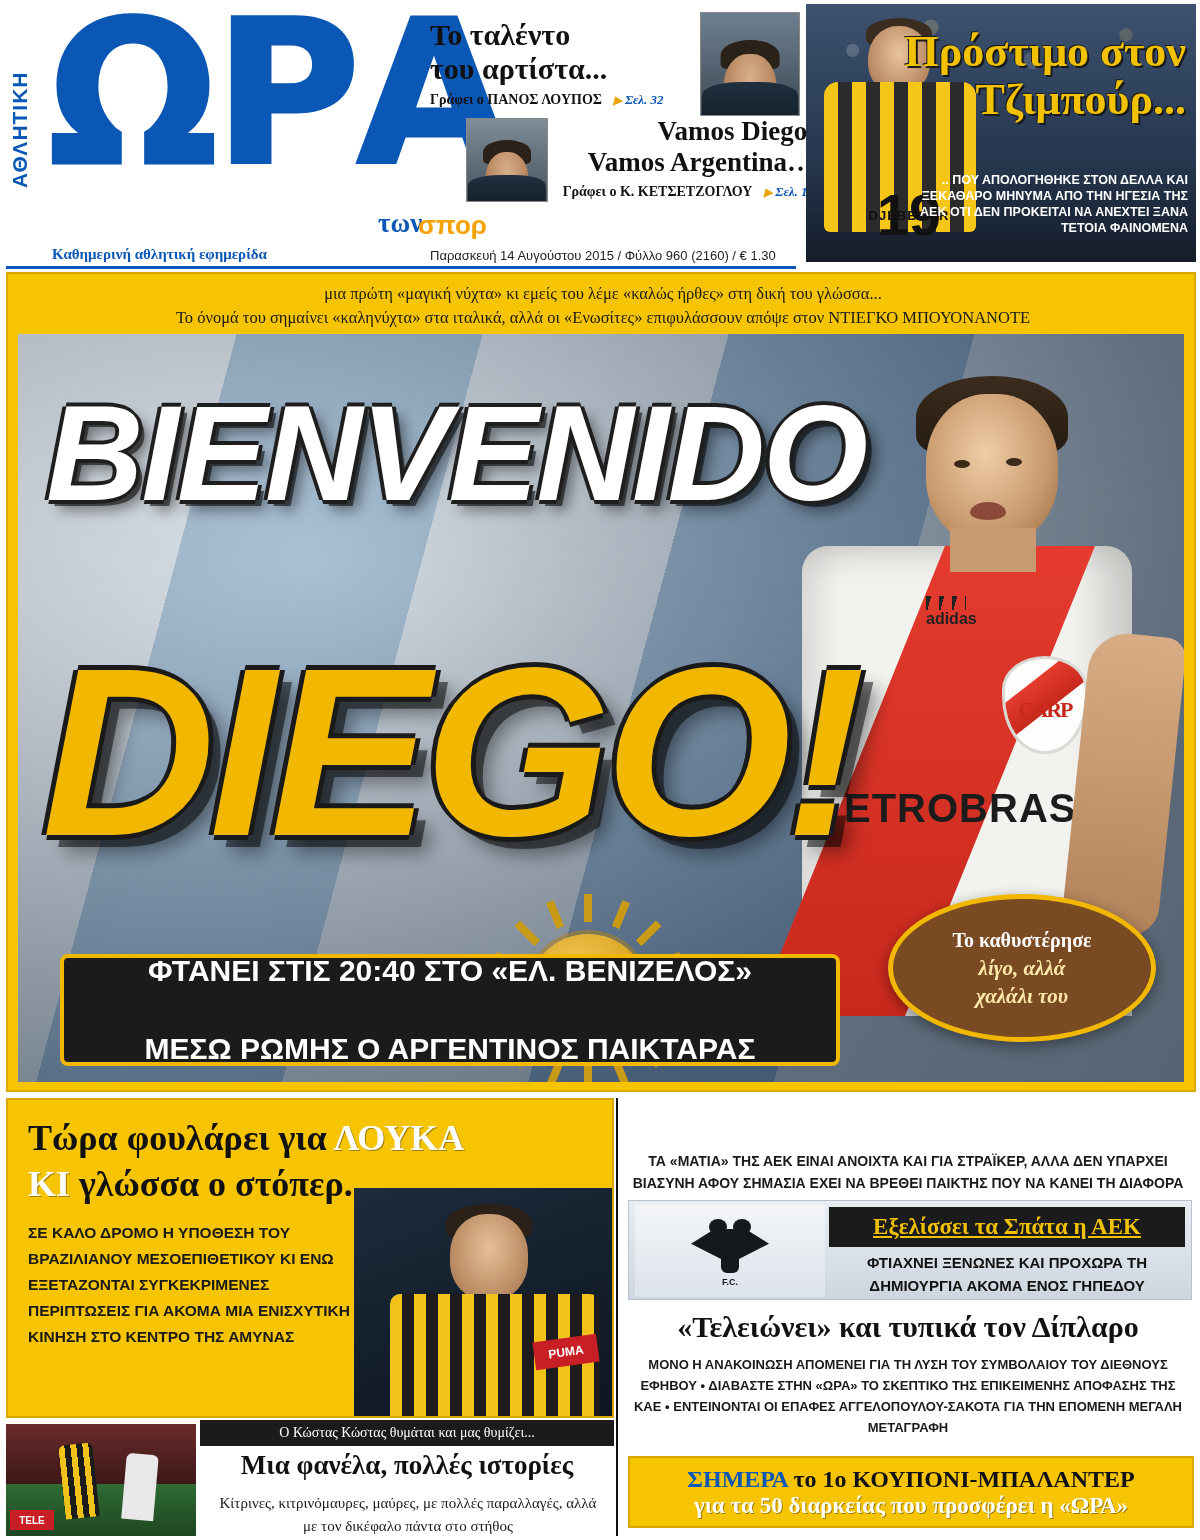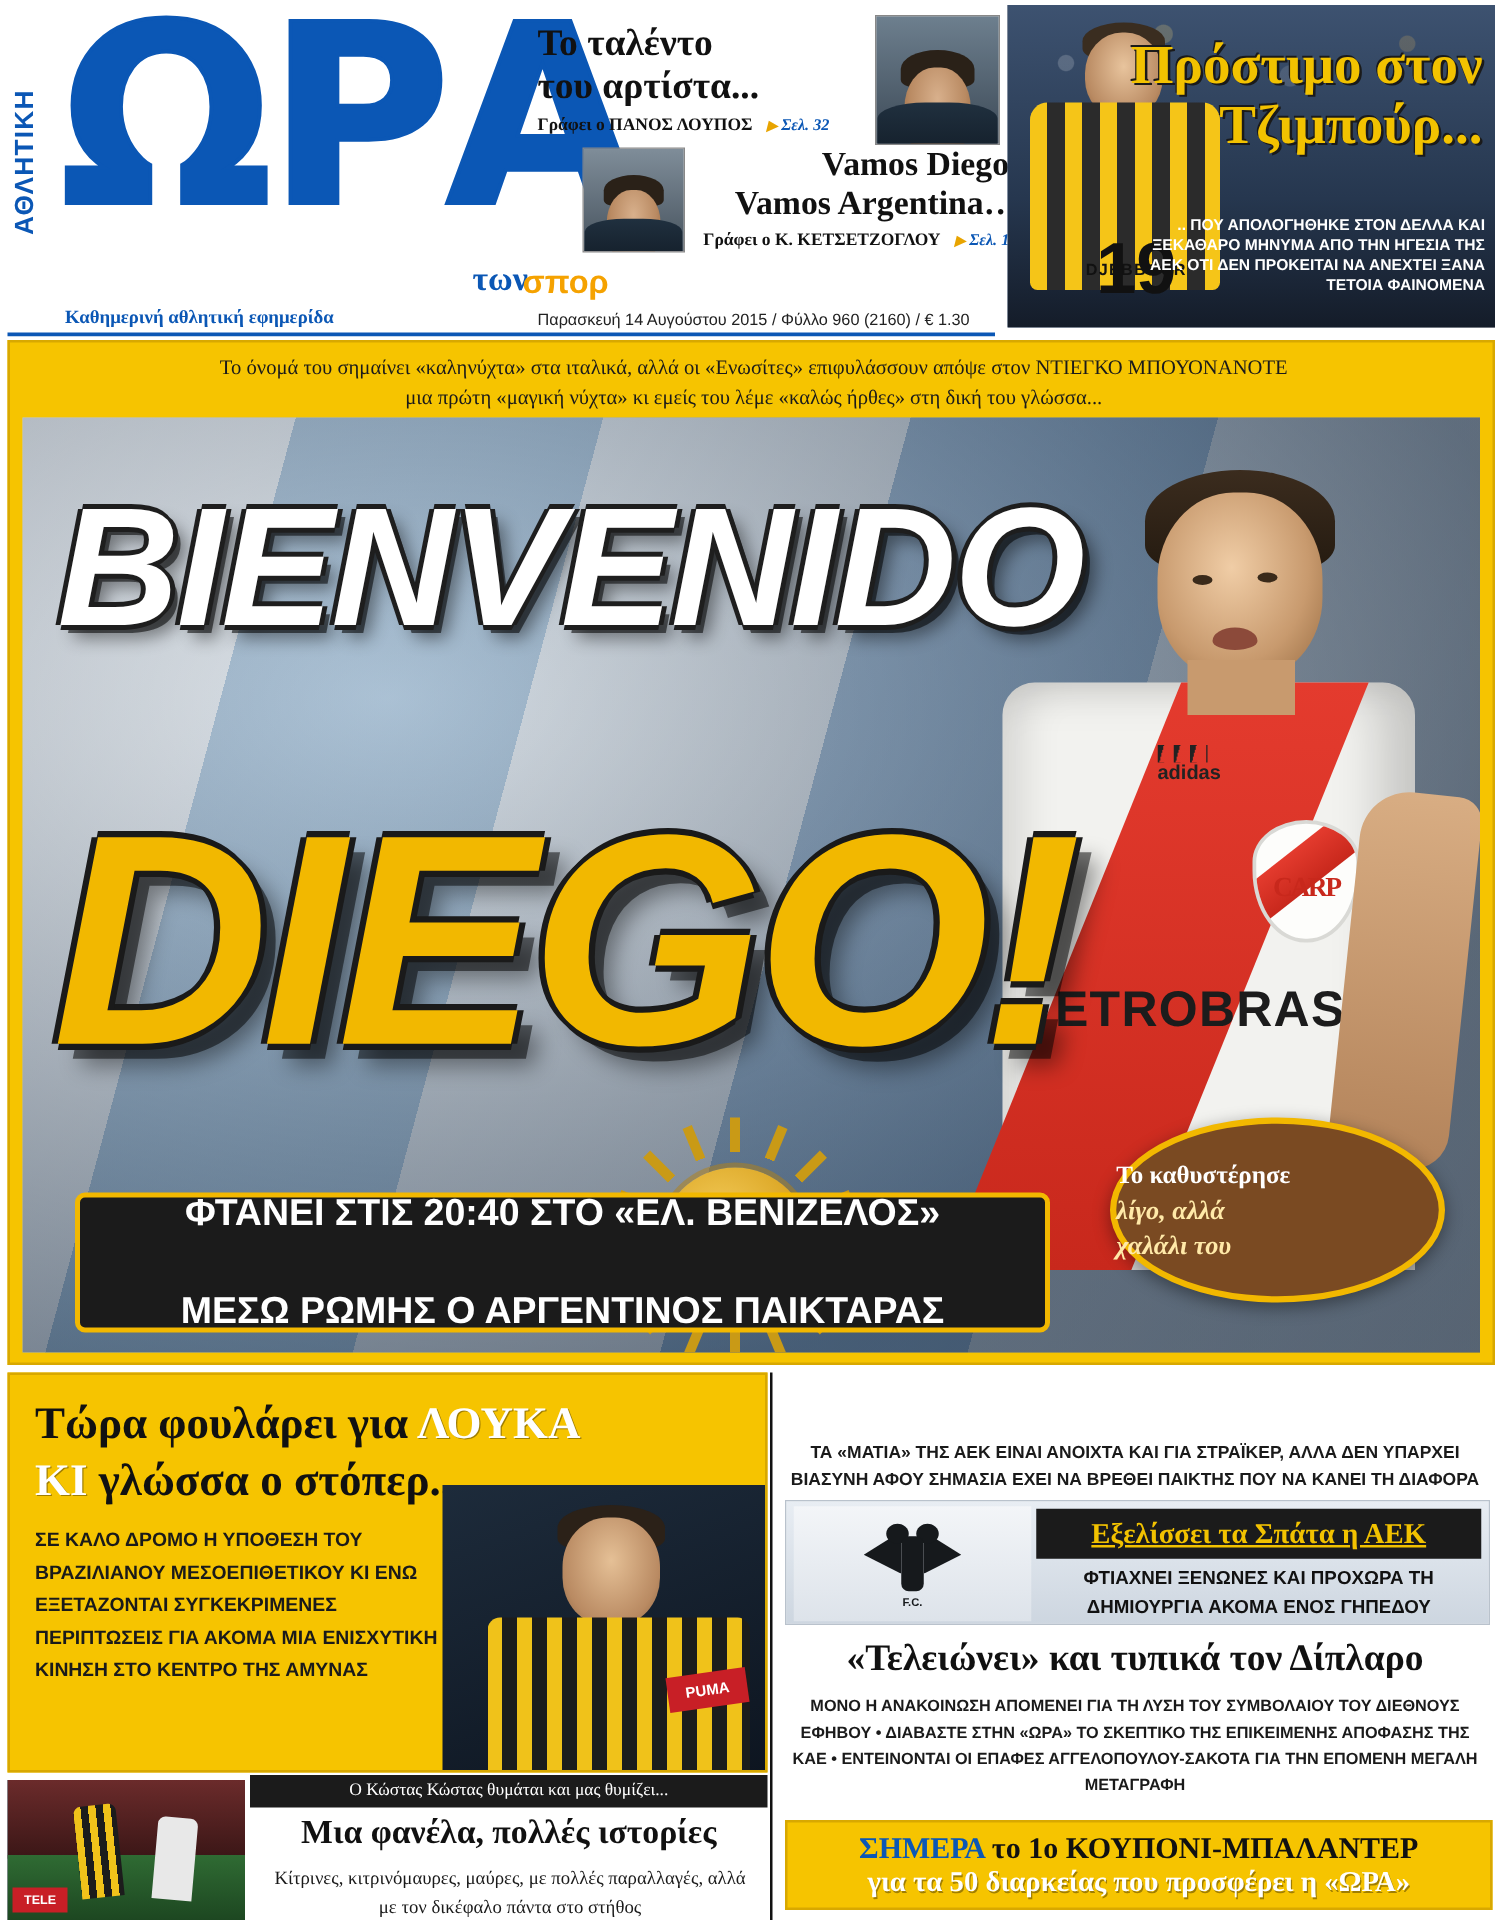--- a/index.html
+++ b/index.html
@@ -337,21 +337,21 @@
     color:#ffffff; font-weight: bold; font-size: 30px; line-height: 38px;
     font-family:"Liberation Sans", sans-serif; white-space: nowrap;
   }
 
   
   .stamp {
     position:absolute; right: 28px; top: 560px; width: 268px; height: 148px;
     background: #7a4a22;
     border: 5px solid #f2b800;
     border-radius: 50%;
-    display:flex; flex-direction:column; justify-content:center; align-items:flex-start;
+    display:flex; flex-direction:column; justify-content:center; align-items:center;
     box-shadow: 0 4px 14px rgba(0,0,0,.4);
   }
   .stamp div {
     color:#ffe9a8; font-weight:bold; font-size: 21px; line-height: 28px;
     font-family:"Liberation Serif", serif; font-style: italic;
     text-align:center;
   }
   .stamp div:first-child { color:#ffffff; font-style: normal; font-size: 20px; }
 
   
@@ -583,22 +583,22 @@
         <div class="tr-number">19</div>
       </div>
     </div>
     <div class="tr-head1">Πρόστιμο στον</div>
     <div class="tr-head2">Τζιμπούρ...</div>
     <div class="tr-body">.. ΠΟΥ ΑΠΟΛΟΓΗΘΗΚΕ ΣΤΟΝ ΔΕΛΛΑ ΚΑΙ ΞΕΚΑΘΑΡΟ ΜΗΝΥΜΑ ΑΠΟ ΤΗΝ ΗΓΕΣΙΑ ΤΗΣ ΑΕΚ ΟΤΙ ΔΕΝ ΠΡΟΚΕΙΤΑΙ ΝΑ ΑΝΕΧΤΕΙ ΞΑΝΑ ΤΕΤΟΙΑ ΦΑΙΝΟΜΕΝΑ</div>
   </div>
 
   <div class="mainband">
     <div class="kicker">
+      <div>μια πρώτη «μαγική νύχτα» κι εμείς του λέμε «καλώς ήρθες» στη δική του γλώσσα...</div>
       <div>Το όνομά του σημαίνει «καληνύχτα» στα ιταλικά, αλλά οι «Ενωσίτες» επιφυλάσσουν απόψε στον ΝΤΙΕΓΚΟ ΜΠΟΥΟΝΑΝΟΤΕ</div>
-      <div>μια πρώτη «μαγική νύχτα» κι εμείς του λέμε «καλώς ήρθες» στη δική του γλώσσα...</div>
     </div>
 
     <div class="mainphoto">
       <div class="flag-bands"></div>
       <div class="flag-shade"></div>
 
       <div class="sun">
         <div class="ray" style="transform:rotate(0deg)"></div>
         <div class="ray" style="transform:rotate(22.5deg)"></div>
         <div class="ray" style="transform:rotate(45deg)"></div>

